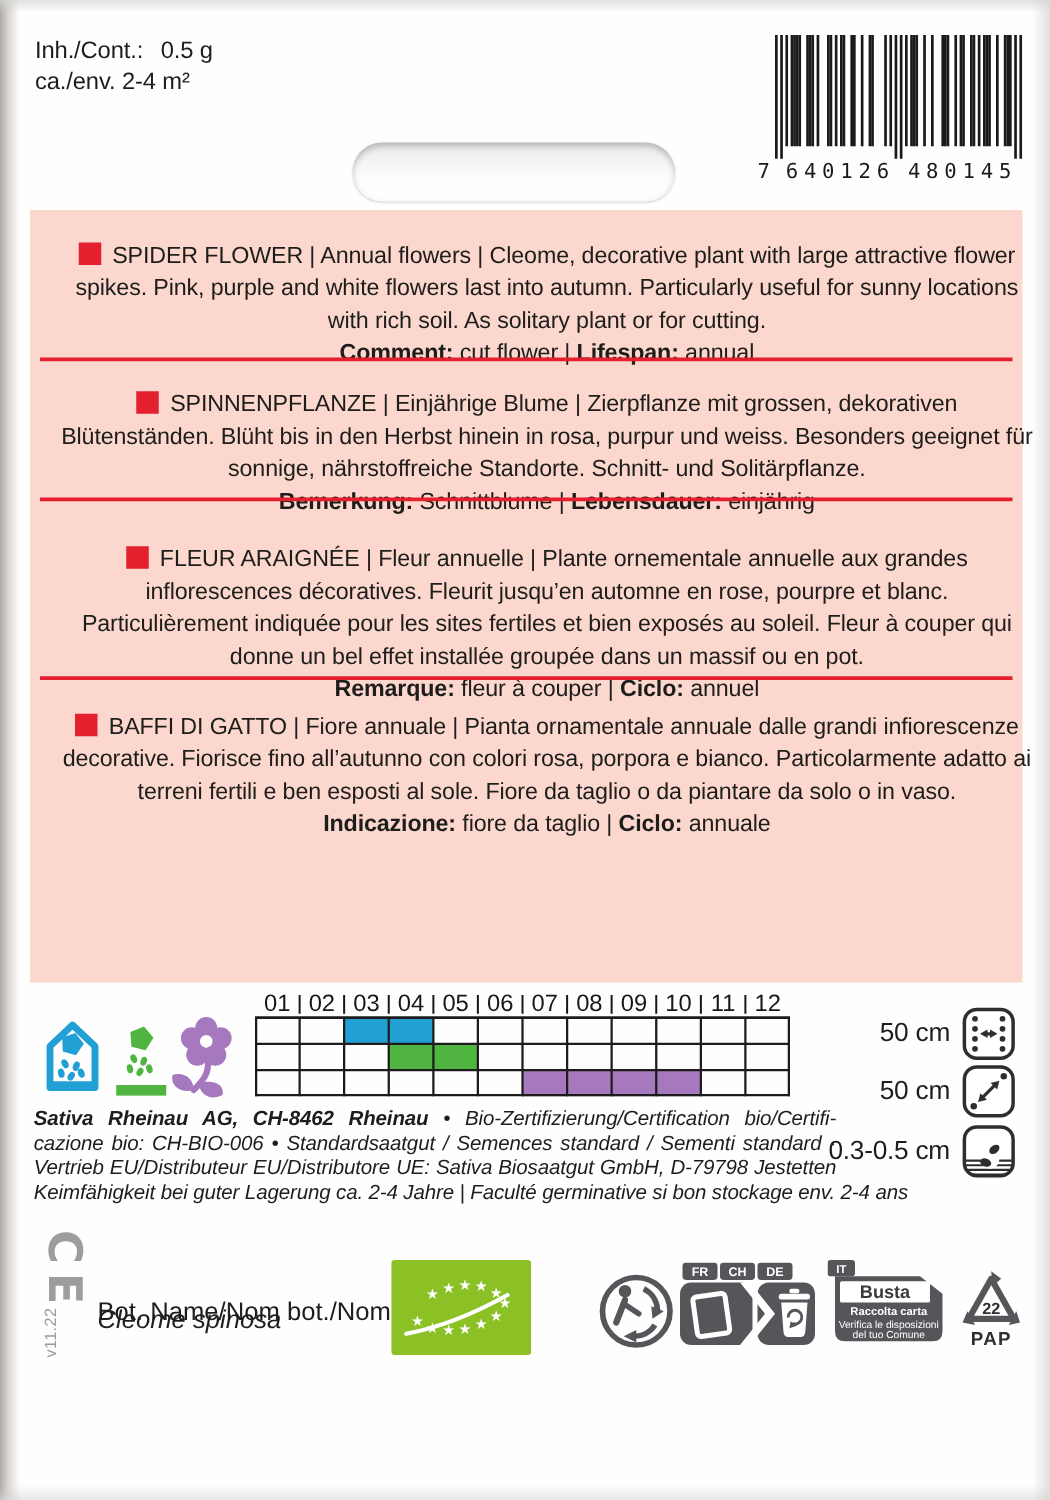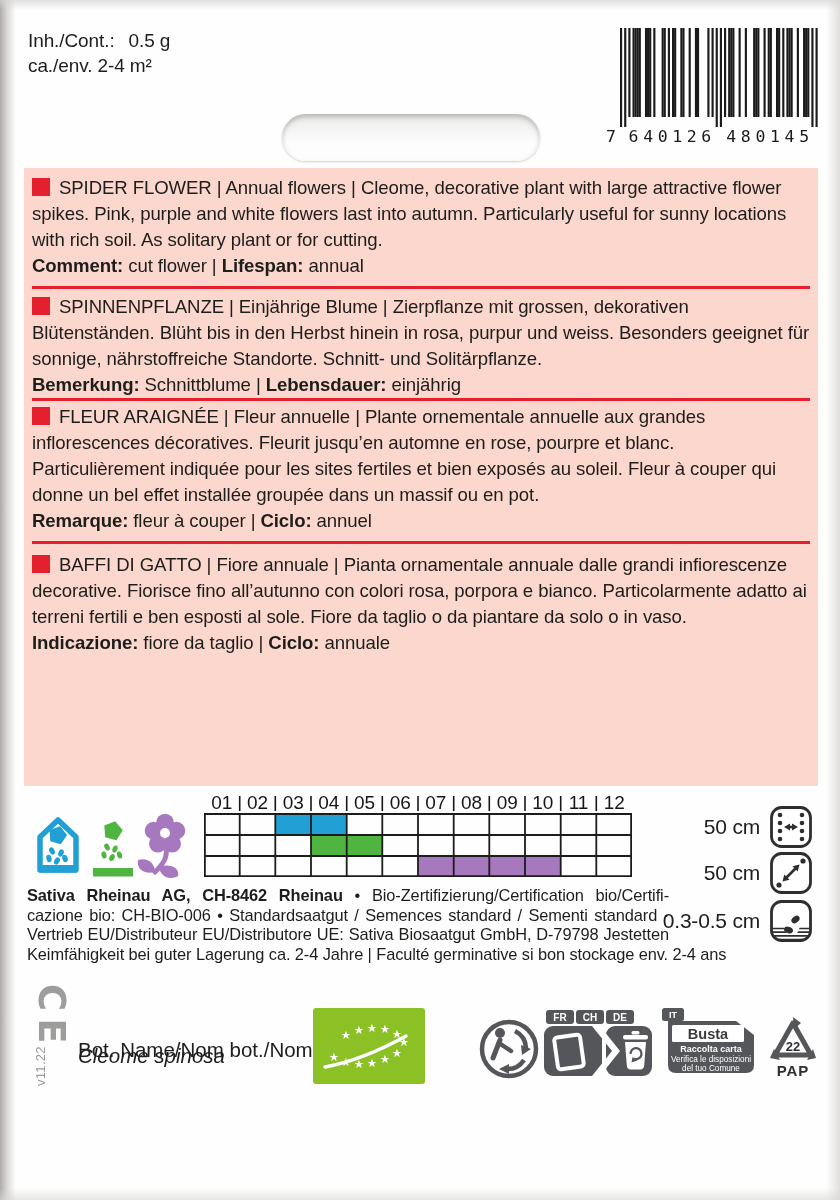--- a/index.html
+++ b/index.html
@@ -13,32 +13,32 @@
 
   .top-info{position:absolute;left:28px;top:28px;font-size:19px;line-height:25px;letter-spacing:-0.1px;}
   .top-info .val{margin-left:14px;}
 
   .hole{position:absolute;left:282px;top:114px;width:258px;height:47px;border-radius:24px;
         background:linear-gradient(180deg,#ebeae9,#fdfdfd 60%);
         box-shadow:inset 0 3px 5px rgba(90,85,82,.35), inset 0 -1px 2px rgba(255,255,255,.85), 0 1px 2px rgba(140,135,130,.4);}
 
   .pink{position:absolute;left:24px;top:168px;width:794px;height:618px;background:#fbd7ce;}
 
-  .lang{position:absolute;left:32px;width:779px;margin:0;font-size:18.6px;line-height:26px;letter-spacing:-0.1px;}
+  .lang{position:absolute;left:32px;width:779px;margin:16px;font-size:18.6px;line-height:26px;letter-spacing:-0.1px;text-align:center;}
   .sq{display:inline-block;width:18px;height:18px;background:#e4202e;margin-right:9px;transform:translateY(2px);}
   .sep{position:absolute;left:32px;width:778px;height:3px;background:#e4202e;}
 
   .cal-icons{position:absolute;}
   .cal-grid{position:absolute;left:204px;top:792px;}
 
   .spec{position:absolute;right:27px;display:flex;align-items:center;gap:9px;height:46px;justify-content:space-between;}
   .spec-label{font-size:21px;letter-spacing:-0.2px;}
 
   .info{position:absolute;left:27px;top:886px;width:642px;font-size:16.4px;line-height:19.6px;letter-spacing:-0.1px;}
-  .iline{text-align:justify;text-align-last:justify;white-space:nowrap;}
+  .iline{text-align:justify;text-align-last:justify;white-space:nowrap;font-style:italic;}
   .iline b{font-weight:bold;}
 
   .ce{position:absolute;left:73px;top:984px;transform:rotate(90deg);transform-origin:top left;
       font-family:"DejaVu Sans",sans-serif;font-weight:bold;font-size:37px;letter-spacing:7px;color:#9d9d9c;}
   .version{position:absolute;left:33px;top:1086px;transform:rotate(-90deg);transform-origin:top left;
       font-size:13px;color:#9b9b9a;letter-spacing:0.3px;}
 
   .bot-label{position:absolute;left:78px;top:1038px;font-size:20.5px;}
   .bot-name{position:absolute;left:78px;top:1044px;font-size:20.5px;font-style:italic;}
 
@@ -136,21 +136,21 @@
     <b>Comment:</b><span> cut flower | </span><b>Lifespan:</b><span> annual</span>
   </p>
   <div class="sep" style="top:286px"></div>
 
   <p class="lang" style="top:294px">
     <span class="sq"></span><span>SPINNENPFLANZE | Einjährige Blume | Zierpflanze mit grossen, dekorativen Blütenständen. Blüht bis in den Herbst hinein in rosa, purpur und weiss. Besonders geeignet für sonnige, nährstoffreiche Standorte. Schnitt- und Solitärpflanze.</span><br>
     <b>Bemerkung:</b><span> Schnittblume | </span><b>Lebensdauer:</b><span> einjährig</span>
   </p>
   <div class="sep" style="top:398px"></div>
 
-  <p class="lang" style="top:404px">
+  <p class="lang" style="top:418px">
     <span class="sq"></span><span>FLEUR ARAIGNÉE | Fleur annuelle | Plante ornementale annuelle aux grandes inflorescences décoratives. Fleurit jusqu’en automne en rose, pourpre et blanc. Particulièrement indiquée pour les sites fertiles et bien exposés au soleil. Fleur à couper qui donne un bel effet installée groupée dans un massif ou en pot.</span><br>
     <b>Remarque:</b><span> fleur à couper | </span><b>Ciclo:</b><span> annuel</span>
   </p>
   <div class="sep" style="top:541px"></div>
 
   <p class="lang" style="top:552px">
     <span class="sq"></span><span>BAFFI DI GATTO | Fiore annuale | Pianta ornamentale annuale dalle grandi infiorescenze decorative. Fiorisce fino all’autunno con colori rosa, porpora e bianco. Particolarmente adatto ai terreni fertili e ben esposti al sole. Fiore da taglio o da piantare da solo o in vaso.</span><br>
     <b>Indicazione:</b><span> fiore da taglio | </span><b>Ciclo:</b><span> annuale</span>
   </p>
 

